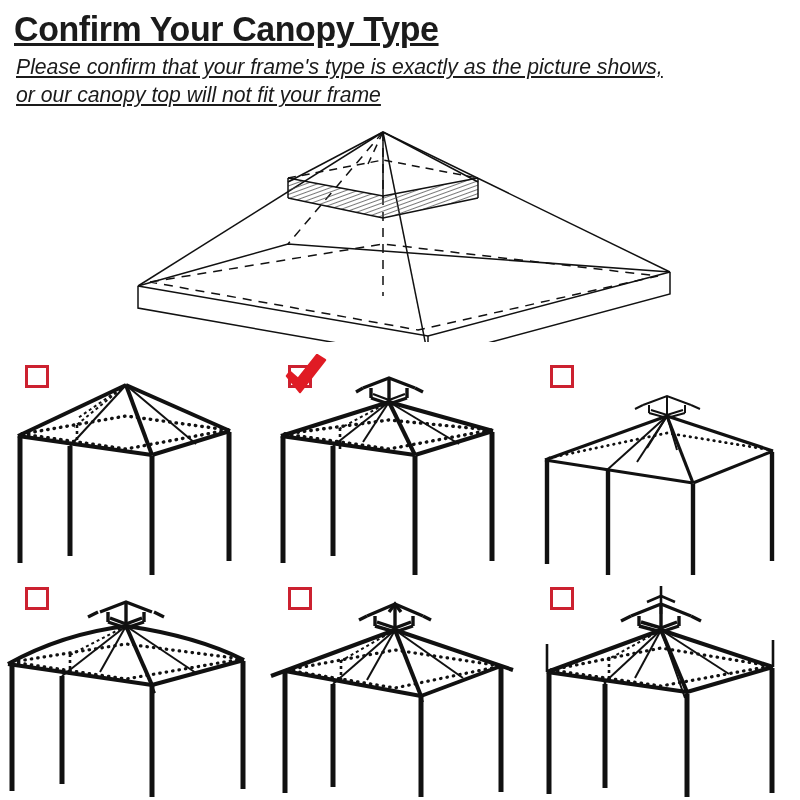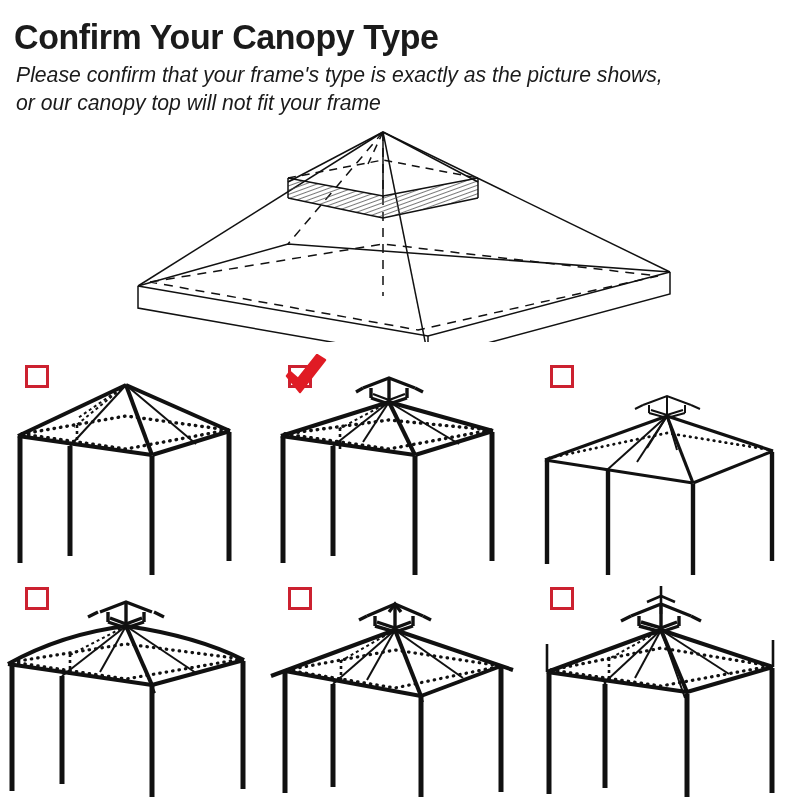--- a/index.html
+++ b/index.html
@@ -15,22 +15,23 @@
     overflow: hidden;
     font-family: "Liberation Sans", sans-serif;
     color: #1a1a1a;
     -webkit-font-smoothing: antialiased;
   }
 
   
   #header {
     position: absolute;
     left: 14px;
-    top: 16px;
+    top: 8px;
     width: 775px;
+    text-decoration: underline;
   }
   #page-title {
     font-family: "Liberation Sans", sans-serif;
     font-size: 35px;
     font-weight: bold;
     line-height: 42px;
     letter-spacing: -0.4px;
     color: #1b1b1b;
     margin: 0;
     white-space: nowrap;

